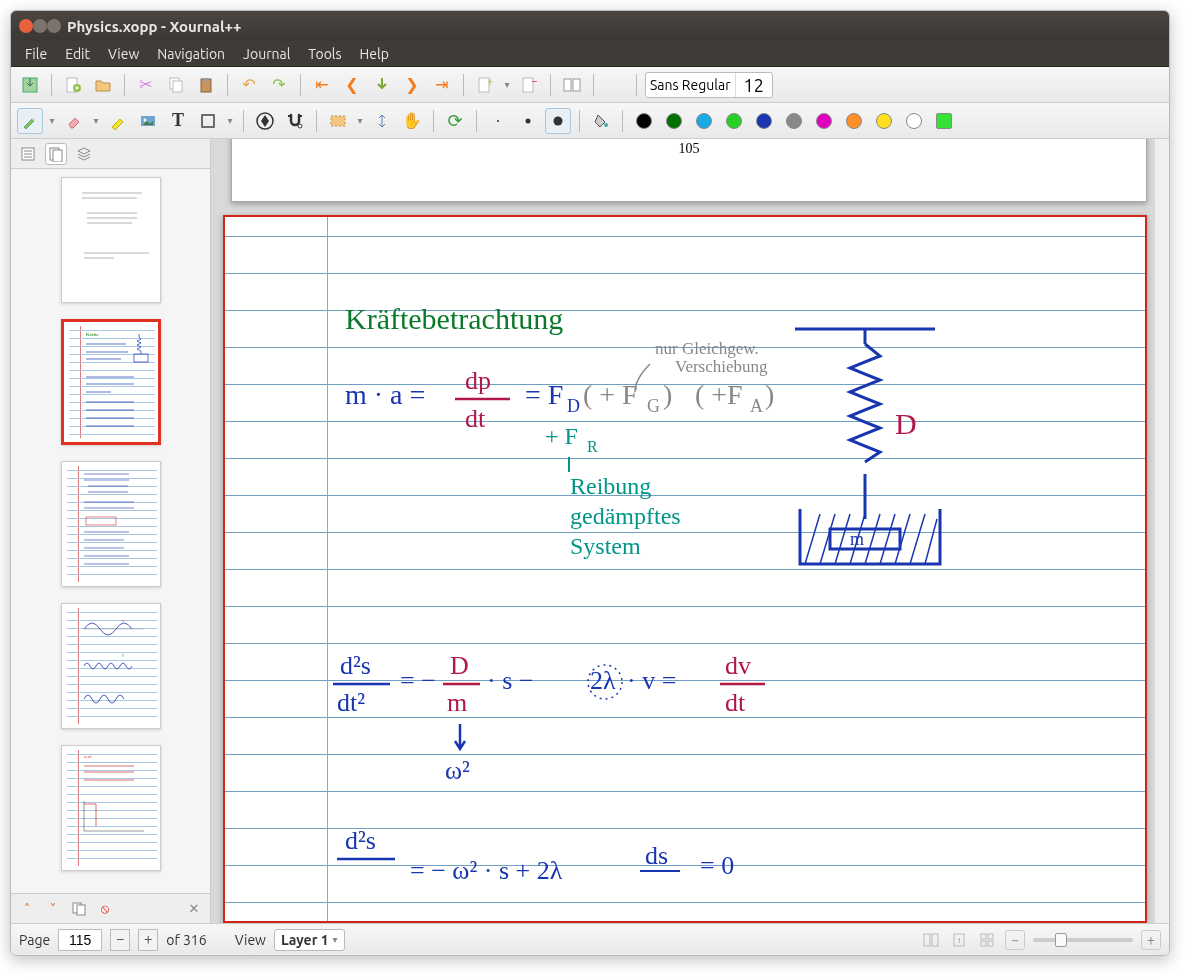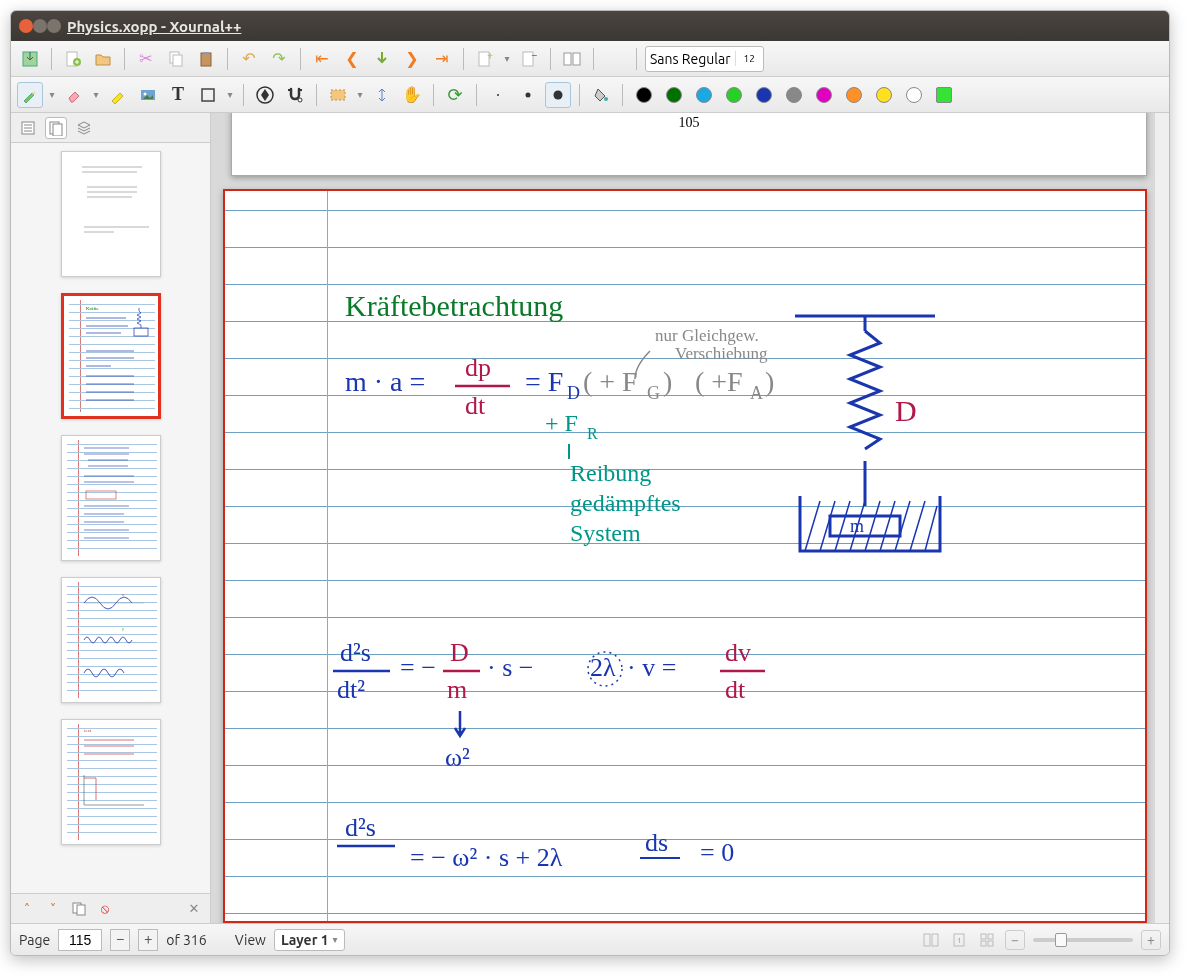--- a/index.html
+++ b/index.html
@@ -23,21 +23,20 @@
     flex-direction: column;
     overflow: hidden;
   }
   .titlebar {
     background: linear-gradient(#4a4540, #3b3733);
     color: #e8e6e3;
     height: 30px;
     display: flex;
     align-items: center;
     padding-left: 8px;
-    text-decoration: underline;
   }
   .wbtn { width: 14px; height: 14px; border-radius: 50%; }
   .wbtn.close { background: #e8613b; }
   .wbtn.min { background: #7a746d; }
   .wbtn.max { background: #7a746d; }
   .title { font-weight: bold; font-size: 15px; margin-left: 6px; }
   .menubar {
     background: #3f3b37;
     color: #e8e6e3;
     height: 26px;
@@ -67,21 +66,21 @@
     font-size: 16px;
     color: #555;
   }
   .toolbar .sep { width: 1px; height: 22px; background: #bbb; margin: 0 4px; }
   .toolbar .arrow { font-size: 10px; color: #888; width: 10px; text-align: center; cursor: pointer; }
   .font-box {
     border: 1px solid #bbb; background: #fff; height: 26px;
     display: flex; align-items: center; border-radius: 3px;
   }
   .font-box .fname { padding: 2px 4px; font-size: 14px; }
-  .font-box .fsize { padding: 2px 8px; font-size: 10px; border-left: 1px solid #ddd; }
+  .font-box .fsize { padding: 2px 8px; font-size: 18px; border-left: 1px solid #ddd; }
   .color-swatch-lg { width: 18px; height: 18px; border-radius: 50%; }
   .color-swatch { width: 16px; height: 16px; border-radius: 50%; border: 1px solid #888; }
   .body-split { flex: 1; display: flex; overflow: hidden; }
   .sidebar {
     width: 200px;
     background: #f5f5f5;
     border-right: 1px solid #ccc;
     display: flex;
     flex-direction: column;
   }
@@ -229,20 +228,29 @@
 
 <div class="window">
 
   <div class="titlebar">
     <div class="wbtn close"></div>
     <div class="wbtn min"></div>
     <div class="wbtn max"></div>
     <span class="title">Physics.xopp - Xournal++</span>
   </div>
 
+  <div class="menubar">
+    <span class="menu-item">File</span>
+    <span class="menu-item">Edit</span>
+    <span class="menu-item">View</span>
+    <span class="menu-item">Navigation</span>
+    <span class="menu-item">Journal</span>
+    <span class="menu-item">Tools</span>
+    <span class="menu-item">Help</span>
+  </div>
 
   <div class="toolbar">
     <div class="tbtn">
         <svg width="18" height="18">
           <rect x="2" y="2" width="14" height="14" fill="#a3d39c" stroke="#4a7"></rect>
           <path d="M9 2v8l-3-3M9 10l3-3" stroke="#365" fill="none"></path>
         </svg>
       </div>
     <div class="sep"></div>
     <div class="tbtn">

